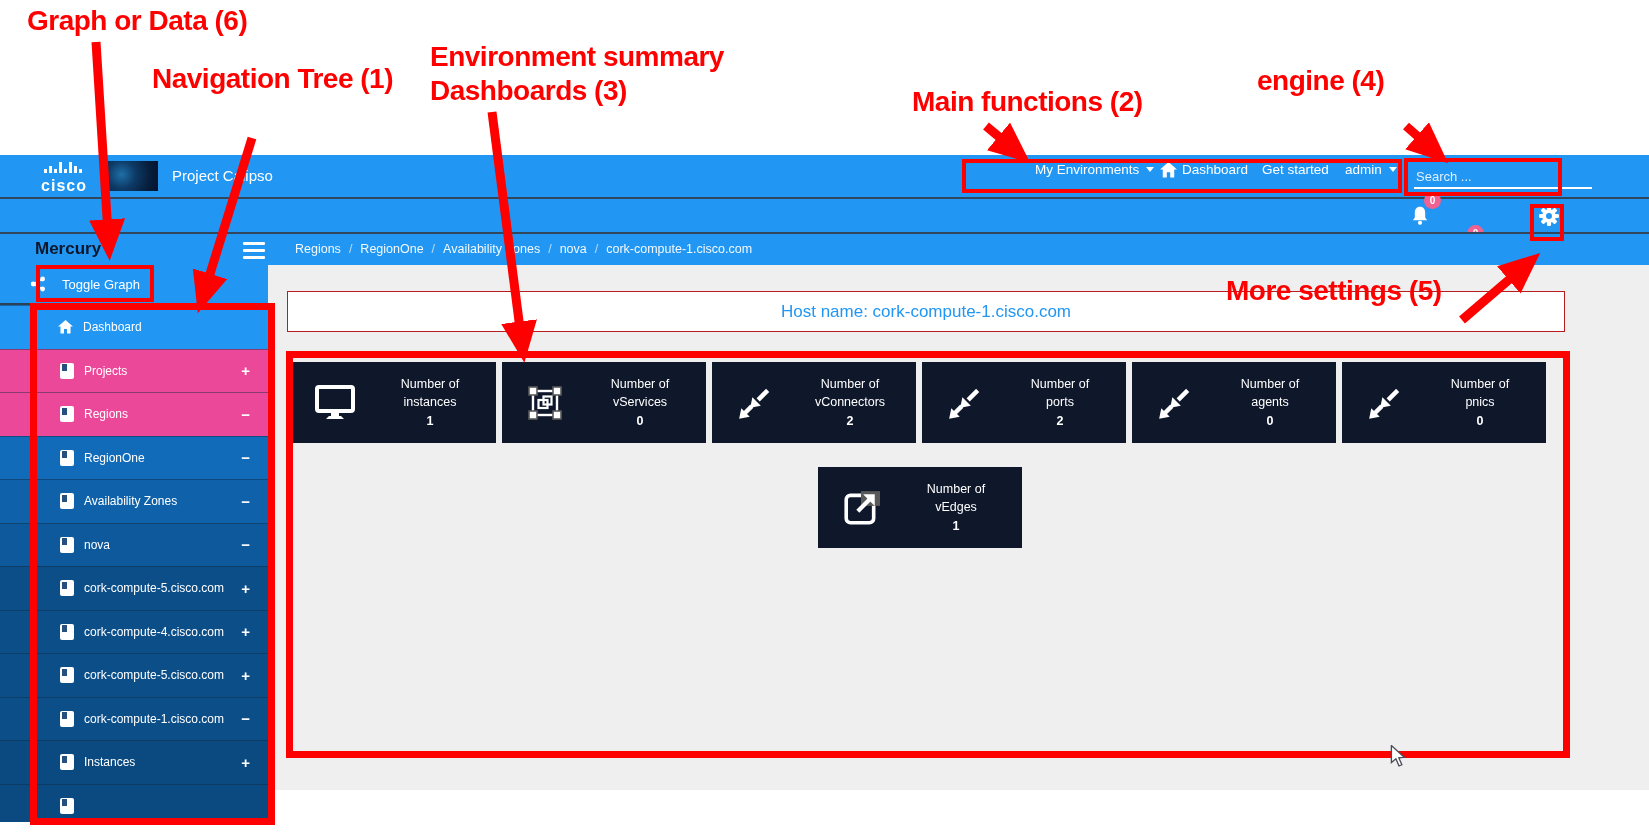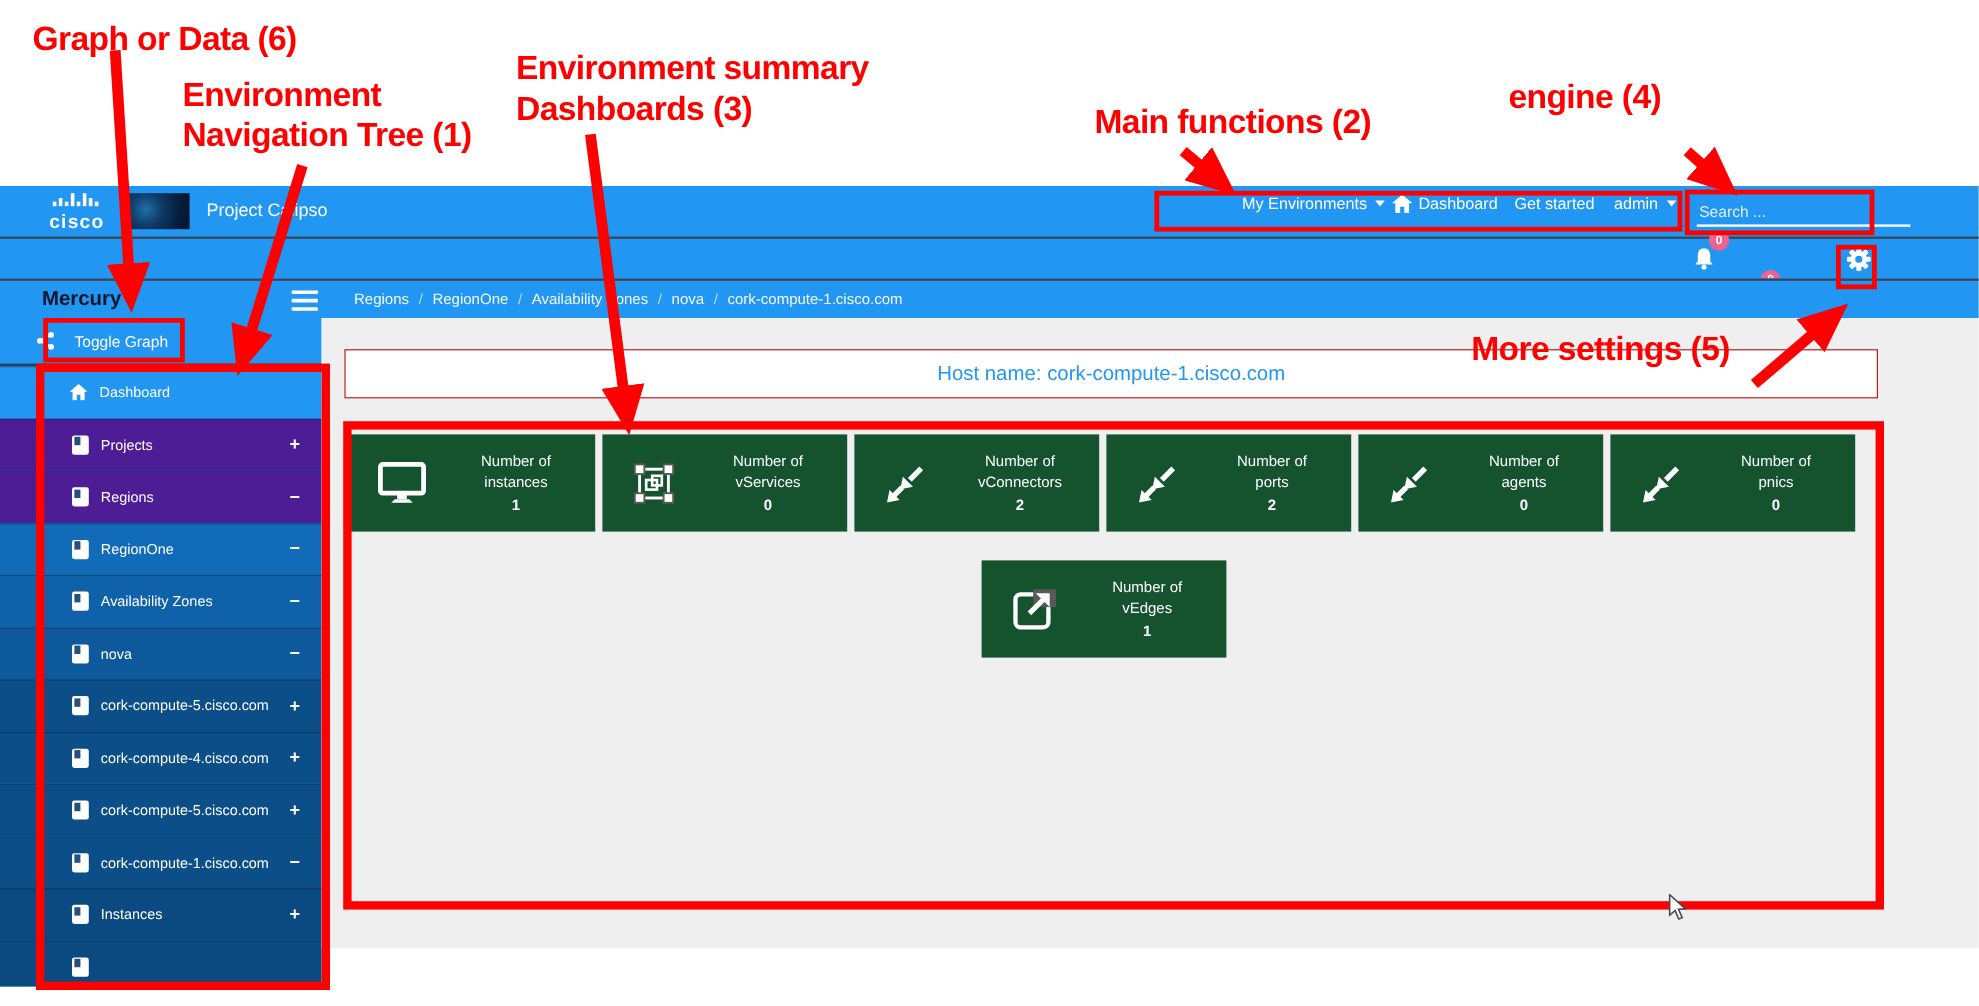--- a/index.html
+++ b/index.html
@@ -39,30 +39,30 @@
 
   
   .sidebar { position:absolute; left:0; top:265px; width:268px; height:557px; background:#2196f3; overflow:hidden; }
   .toggle-row { height:40px; display:flex; align-items:center; padding-left:30px; color:#fff; font-size:13px; border-bottom:2px solid #2a4158; cursor:pointer; }
   .toggle-row svg { margin-right:16px; }
   .titem { height:43.5px; display:flex; align-items:center; padding:0 22px 0 60px; color:#fff; font-size:12px; border-top:1.5px solid rgba(18,42,66,.45); cursor:pointer; position:relative; }
   .titem:first-of-type { border-top:none; }
   .node-ic { width:14px; height:16px; background:#fff; border-radius:2px; margin-right:10px; position:relative; flex:none; }
   .node-ic::before { content:""; position:absolute; left:1.5px; top:1.5px; width:5px; height:7px; background:rgba(13,60,110,.9); }
   .expander { position:absolute; right:18px; font-size:15px; font-weight:bold; color:#fff; }
-  .lvl0 { background:#2196f3; } .lvl1 { background:#4c1d95; } .lvl2 { background:#116bb9; }
+  .lvl0 { background:#2196f3; } .lvl1 { background:#ec4899; } .lvl2 { background:#116bb9; }
   .lvl3 { background:#0f62a9; } .lvl4 { background:#0e599b; } .lvl5 { background:#0c4e88; } .lvl6 { background:#0b4a80; }
   .titem .home-ic { margin-right:10px; flex:none; }
 
   
   .main { position:absolute; left:268px; top:265px; width:1381px; height:525px; background:#efefef; }
   .host-panel { position:absolute; left:19px; top:26px; width:1278px; height:41px; background:#fff; border:1px solid #b91c1c; display:flex; align-items:center; justify-content:center; }
   .host-panel span { color:#2196f3; font-size:17px; }
   .cards-row { position:absolute; left:24px; top:97px; display:flex; gap:6px; }
-  .card { width:204px; height:81px; background:#14532d; display:flex; align-items:center; cursor:pointer; }
+  .card { width:204px; height:81px; background:#0f172a; display:flex; align-items:center; cursor:pointer; }
   .card .ic { width:86px; display:flex; align-items:center; justify-content:center; flex:none; }
   .card .txt { flex:1; text-align:center; color:#fff; font-size:12.5px; line-height:1.45; padding-right:14px; }
   .card .val { font-weight:bold; margin-top:1px; font-size:12.5px; }
   .card-vedges { position:absolute; left:550px; top:202px; }
 
   
   .ann { position:absolute; color:#ff0000; font-weight:bold; font-size:28px; letter-spacing:-.5px; line-height:1.22; z-index:60; pointer-events:none; }
   .redbox { position:absolute; border-style:solid; border-color:#ff0000; z-index:55; pointer-events:none; }
   #ann-svg { position:absolute; left:0; top:0; width:1649px; height:838px; z-index:50; pointer-events:none; }
   #cursor { position:absolute; left:1390px; top:745px; z-index:70; pointer-events:none; }
@@ -378,23 +378,22 @@
     </marker>
   </defs>
   <line x1="96" y1="42" x2="109" y2="250" stroke="#ff0000" stroke-width="9" marker-end="url(#ah)"></line>
   <line x1="252" y1="138" x2="201" y2="303" stroke="#ff0000" stroke-width="9" marker-end="url(#ah)"></line>
   <line x1="492" y1="112" x2="523" y2="352" stroke="#ff0000" stroke-width="9" marker-end="url(#ah)"></line>
   <line x1="986" y1="126" x2="1022" y2="156" stroke="#ff0000" stroke-width="9" marker-end="url(#ah)"></line>
   <line x1="1406" y1="126" x2="1440" y2="156" stroke="#ff0000" stroke-width="9" marker-end="url(#ah)"></line>
   <line x1="1462" y1="320" x2="1532" y2="260" stroke="#ff0000" stroke-width="9" marker-end="url(#ah)"></line>
 </svg>
 
-<div class="ann" style="left:27px; top:16px;">Graph or Data (6)</div>
+<div class="ann" style="left:27px; top:4px;">Graph or Data (6)</div>
 <div class="ann" style="left:152px; top:62px;">
-  <div>Environment</div>
   <div>Navigation Tree (1)</div>
 </div>
 <div class="ann" style="left:430px; top:40px;">
   <div>Environment summary</div>
   <div>Dashboards (3)</div>
 </div>
 <div class="ann" style="left:872px; top:85px;margin-left:40px;">Main functions (2)</div>
 <div class="ann" style="left:1257px; top:64px;">
   <div>engine (4)</div>
 </div>

